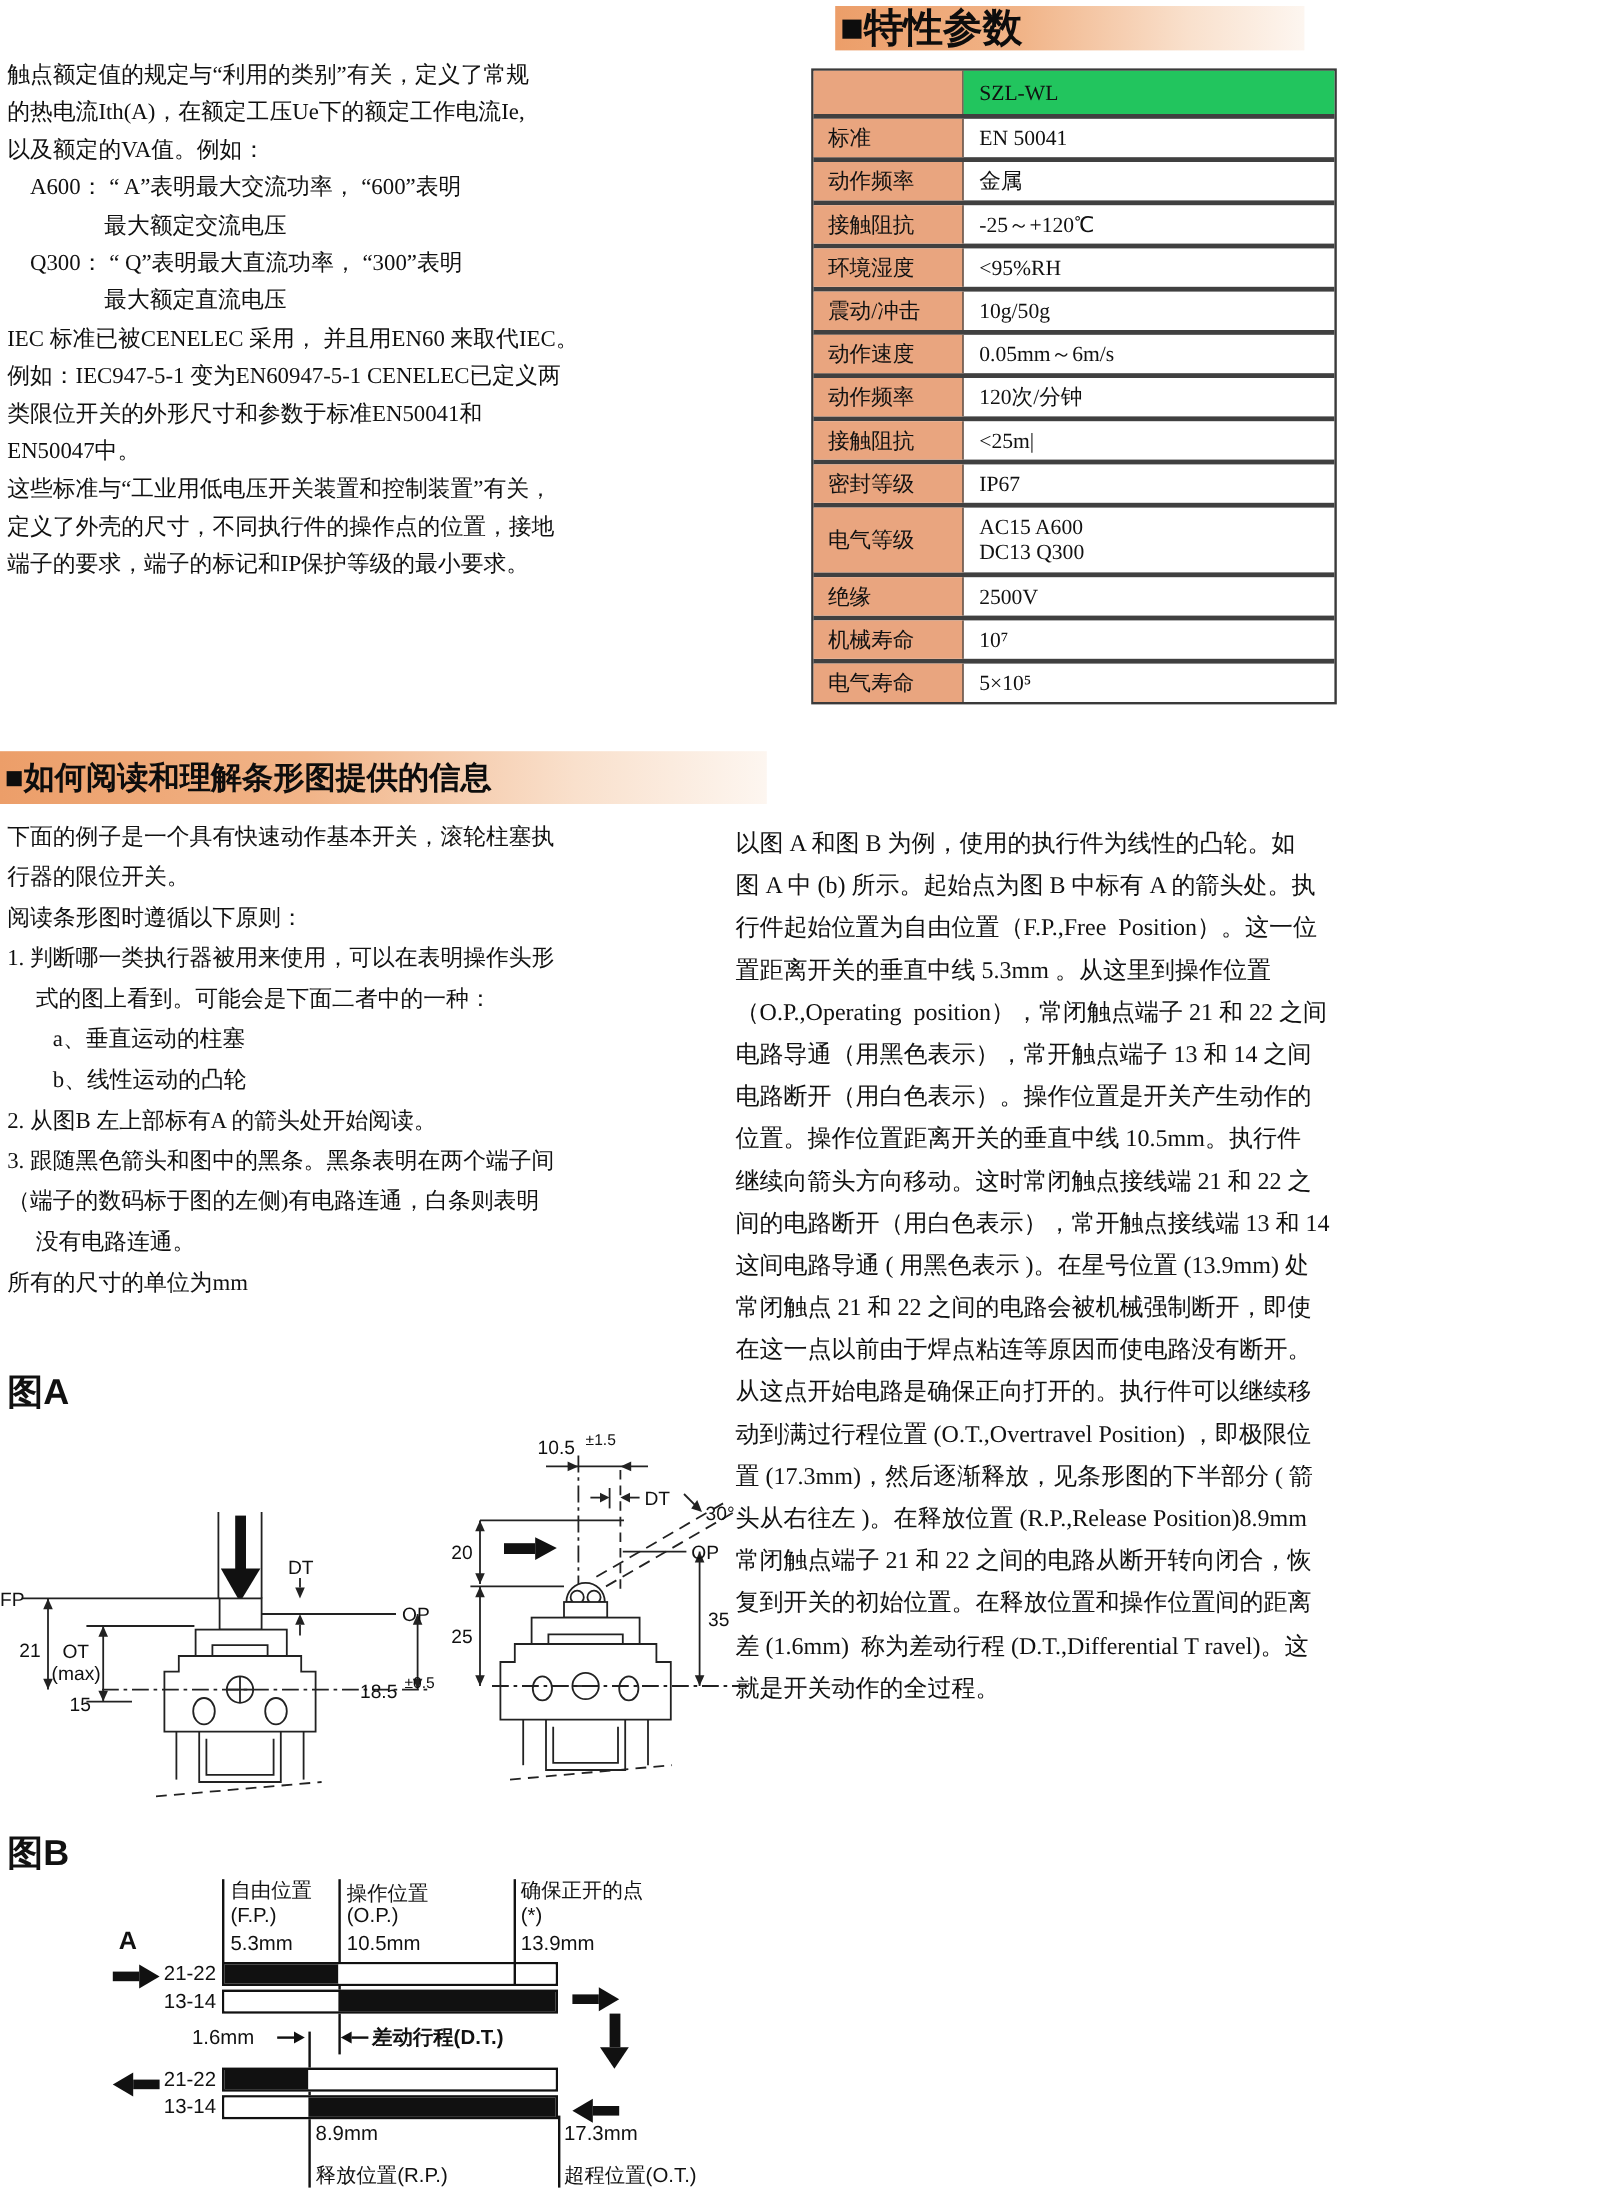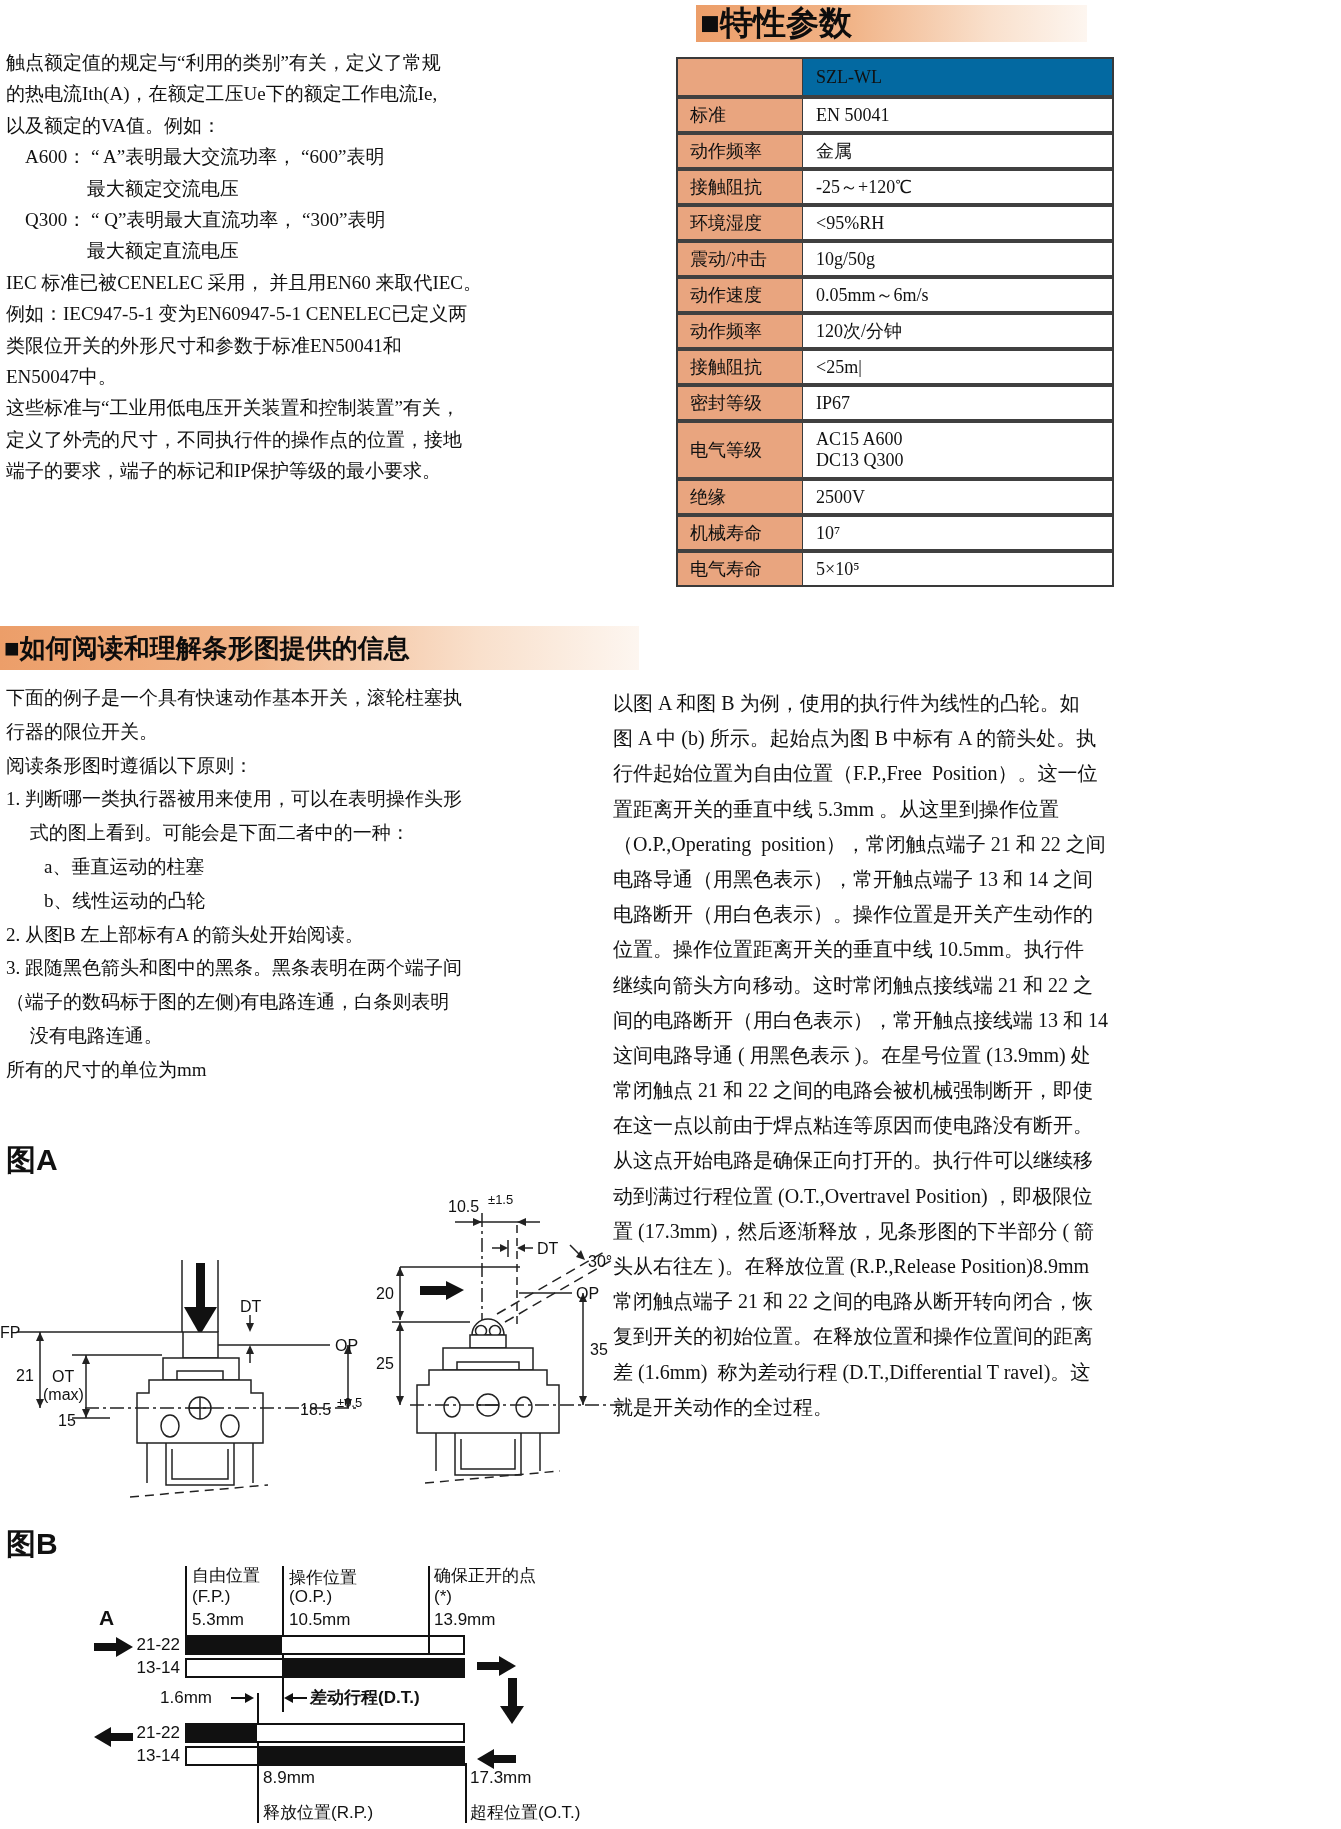--- a/index.html
+++ b/index.html
@@ -21,21 +21,21 @@
     display:flex;align-items:center;box-sizing:border-box;padding-left:4px;
   }
   
   .ptable{position:absolute;left:676px;top:57px;width:434px;border:2px solid #3a3a3a;background:#fff;}
   .prow{display:flex;border-top:4px solid #404040;height:36px;box-sizing:border-box;}
   .prow:first-child{border-top:none;}
   .prow.tall{height:58px;justify-content:center;}
   .plabel{width:125px;background:#E9A57F;border-right:1px solid #3a3a3a;
     display:flex;align-items:center;padding-left:12px;box-sizing:border-box;font-size:18px;}
   .pvalue{flex:1;display:flex;align-items:center;padding-left:13px;font-size:18px;white-space:pre-line;}
-  .prow.head .pvalue{background:#0369a1;}
+  .prow.head .pvalue{background:#22c55e;}
   
   .figcap{font-family:"Liberation Sans", sans-serif;font-weight:bold;font-size:30px;}
   
   .fb{position:absolute;left:0;top:1560px;width:630px;height:268px;
       font-family:"Liberation Sans", sans-serif;font-size:17px;line-height:20px;}
   .fb .vline{position:absolute;width:2px;background:#111;}
   .fb .cbar{position:absolute;width:280px;height:20px;border:2px solid #111;box-sizing:border-box;display:flex;background:#fff;z-index:2;}
   .fb .seg-b{background:#111;height:100%;}
   .fb .seg-w{background:#fff;height:100%;}
   .fb .lab{position:absolute;}

